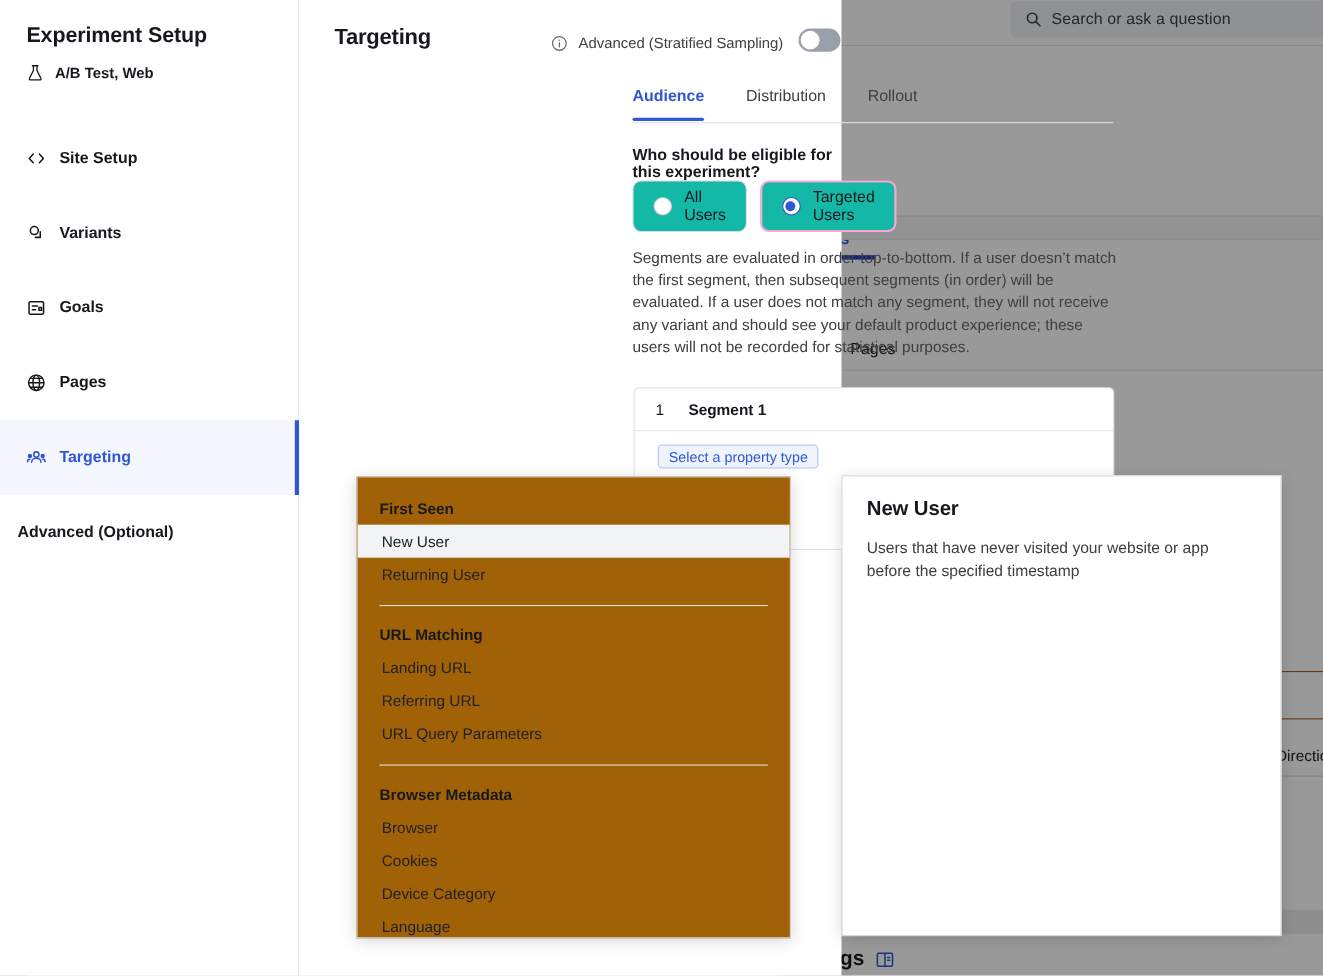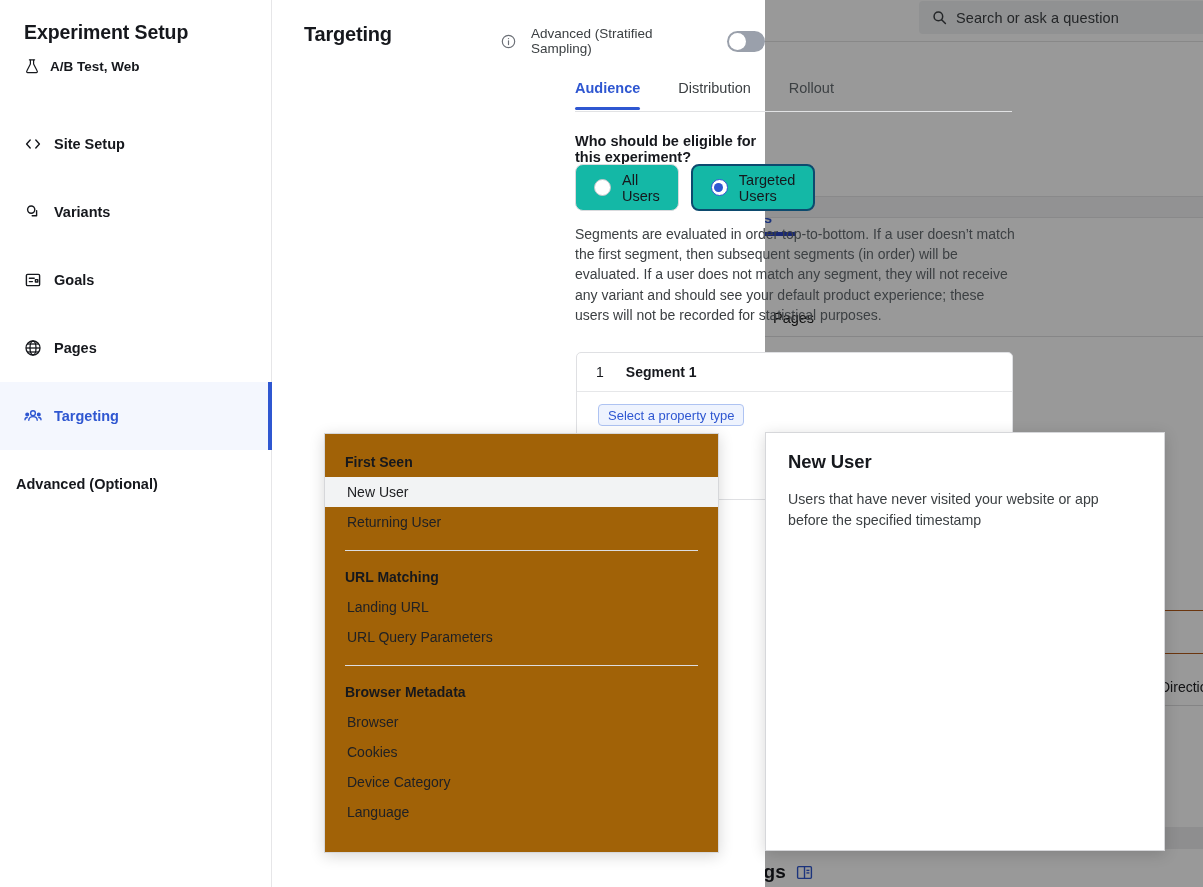--- a/index.html
+++ b/index.html
@@ -110,21 +110,21 @@
   .nav-item.plain .nav-label { font-weight: 700; }
 
   
   .panel { position: absolute; left: 272px; top: 0; width: 493px; height: 887px; background:#fff; }
   .panel-title {
     position: absolute; left: 32px; top: 23px;
     font-size: 20px; font-weight: 700; color: #16181d; letter-spacing: -.2px;
   }
   .adv-wrap {
     position: absolute; left: 229px; top: 26px;
-    display: flex; align-items: center; gap: 15px;
+    display: flex; align-items: flex-end; gap: 10px;
   }
   .info-icon { width: 15px; height: 15px; display:block; }
   .adv-label { font-size: 13.5px; color: #3c4043; }
   .toggle {
     width: 38px; height: 21px; border-radius: 11px; background: #9aa0ab;
     position: relative; cursor: pointer; flex: 0 0 38px; margin-left: 4px;
   }
   .toggle .knob {
     position: absolute; left: 2px; top: 2px; width: 17px; height: 17px;
     border-radius: 50%; background: #ffffff;
@@ -151,21 +151,21 @@
     position: absolute; left: 303px; top: 133px;
     font-size: 14.5px; font-weight: 700; color: #16181d;
   }
 
   .radio-row { position: absolute; left: 303px; top: 164px; display: flex; gap: 12px; }
   .radio-card {
     height: 47px; border: 1px solid #d9dadd; border-radius: 8px;
     display: flex; align-items: center; gap: 11px; padding: 0 18px; cursor: pointer;
     background: #14b8a6;
   }
-  .radio-card.selected { border: 2px solid #0c4a6e; }
+  .radio-card.selected { border: 2px solid #f9a8d4; }
   .radio-circle {
     width: 17px; height: 17px; border-radius: 50%; border: 1.6px solid #c3c5ca;
     flex: 0 0 17px; position: relative; background: #fff;
   }
   .radio-card.selected .radio-circle { border: 1.6px solid #2f57d1; }
   .radio-card.selected .radio-circle::after {
     content: ""; position: absolute; left: 2.6px; top: 2.6px;
     width: 9px; height: 9px; border-radius: 50%; background: #2f57d1;
   }
   .radio-label { font-size: 14.5px; color: #16181d; }
@@ -426,20 +426,21 @@
     <div class="menu-spacer-top"></div>
 
     <div class="menu-group-label">First Seen</div>
     <div class="menu-item hovered">New User</div>
     <div class="menu-item">Returning User</div>
 
     <div class="menu-sep"></div>
 
     <div class="menu-group-label">URL Matching</div>
     <div class="menu-item">Landing URL</div>
+    <div class="menu-item">Referring URL</div>
     <div class="menu-item">URL Query Parameters</div>
 
     <div class="menu-sep"></div>
 
     <div class="menu-group-label">Browser Metadata</div>
     <div class="menu-item">Browser</div>
     <div class="menu-item">Cookies</div>
     <div class="menu-item">Device Category</div>
     <div class="menu-item">Language</div>
 

